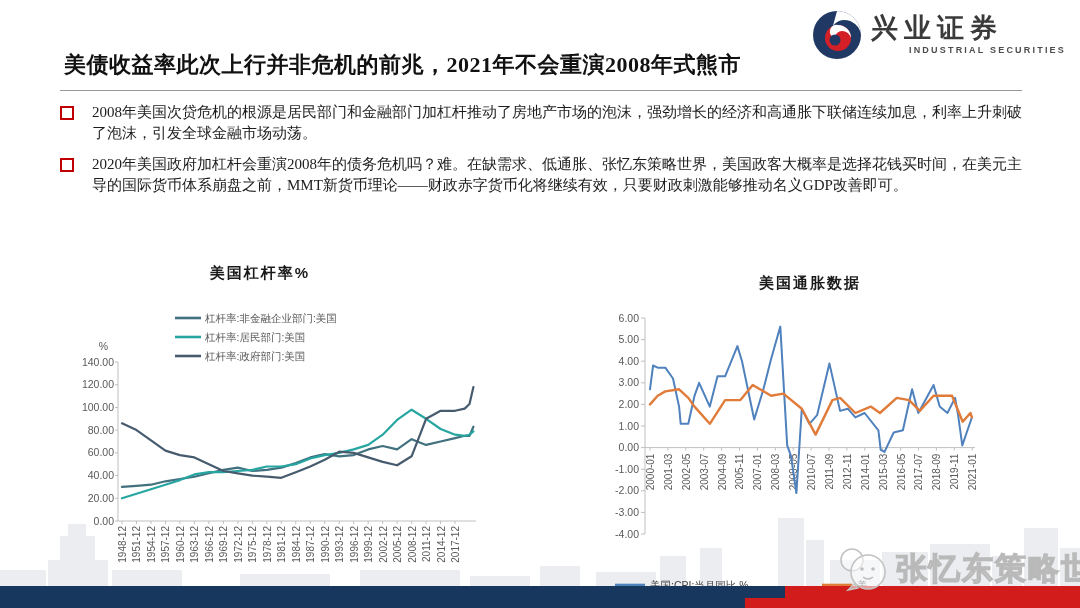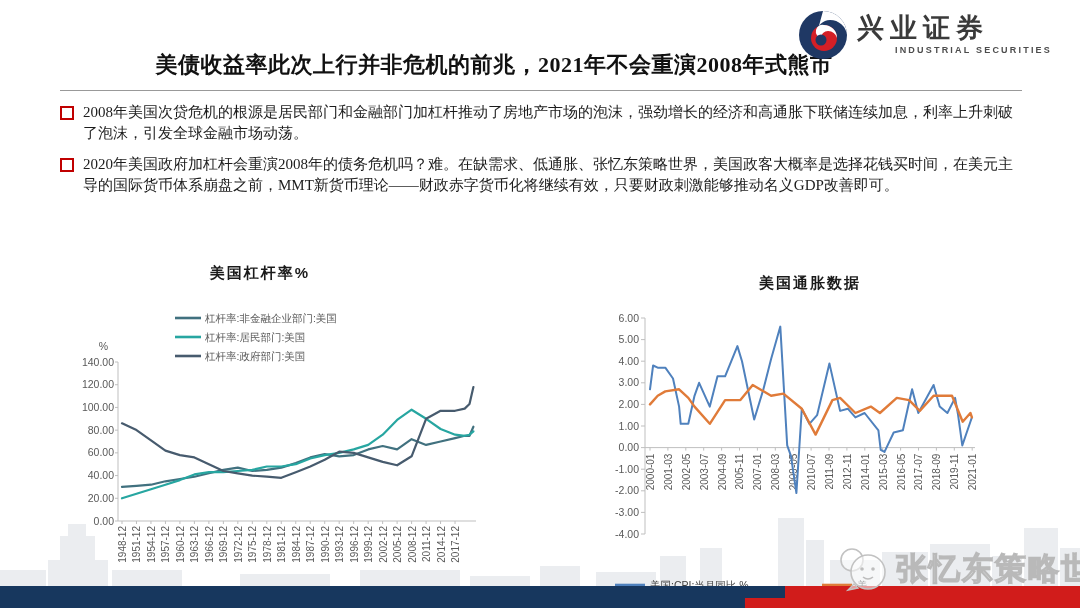--- a/index.html
+++ b/index.html
@@ -2,32 +2,32 @@
 <html><head>
 <meta charset="utf-8">
 <style>
   html,body{margin:0;padding:0;background:#fff;}
   body{width:1080px;height:608px;overflow:hidden;font-family:"Liberation Sans","DejaVu Sans",sans-serif;}
   .slide{position:relative;width:1080px;height:608px;background:#fff;}
 
   
   .title{position:absolute;left:64px;top:50px;width:860px;margin:0;
          font-family:"Liberation Serif","DejaVu Serif",serif;
-         font-size:22px;font-weight:bold;color:#111;letter-spacing:.5px;white-space:nowrap;text-align:center;}
+         font-size:22px;font-weight:bold;color:#111;letter-spacing:.5px;white-space:nowrap;}
   .title-rule{position:absolute;left:60px;top:90px;width:962px;height:1px;background:#999;}
 
-  .logo{position:absolute;right:28px;top:8px;display:flex;align-items:center;gap:8px;}
+  .logo{position:absolute;right:14px;top:8px;display:flex;align-items:center;gap:8px;}
   .logo-text{display:flex;flex-direction:column;line-height:1;}
   .logo-name{font-family:"Liberation Serif","DejaVu Serif",serif;font-size:27px;font-weight:bold;
              color:#3a3a3a;letter-spacing:6px;}
   .logo-sub{font-size:9px;color:#4c4c4c;letter-spacing:2.2px;margin-top:4px;font-weight:bold;padding-left:38px;}
 
   
   .bullets{position:absolute;left:60px;top:102px;width:962px;}
-  .bullet{display:flex;gap:9px;margin-bottom:9px;}
+  .bullet{display:flex;gap:18px;margin-bottom:9px;}
   .bullet-marker{flex:none;width:10px;height:10px;border:2.5px solid #c00000;margin-top:4px;background:#fff;}
   .bullet-text{font-size:15px;line-height:1.42;color:#1c1c1c;font-family:"Liberation Serif","DejaVu Serif",serif;}
 
   
   .chart{position:absolute;}
   #chartL{left:70px;top:258px;}
   #chartR{left:585px;top:268px;}
 
   
   .skyline{position:absolute;left:0;bottom:0;}

